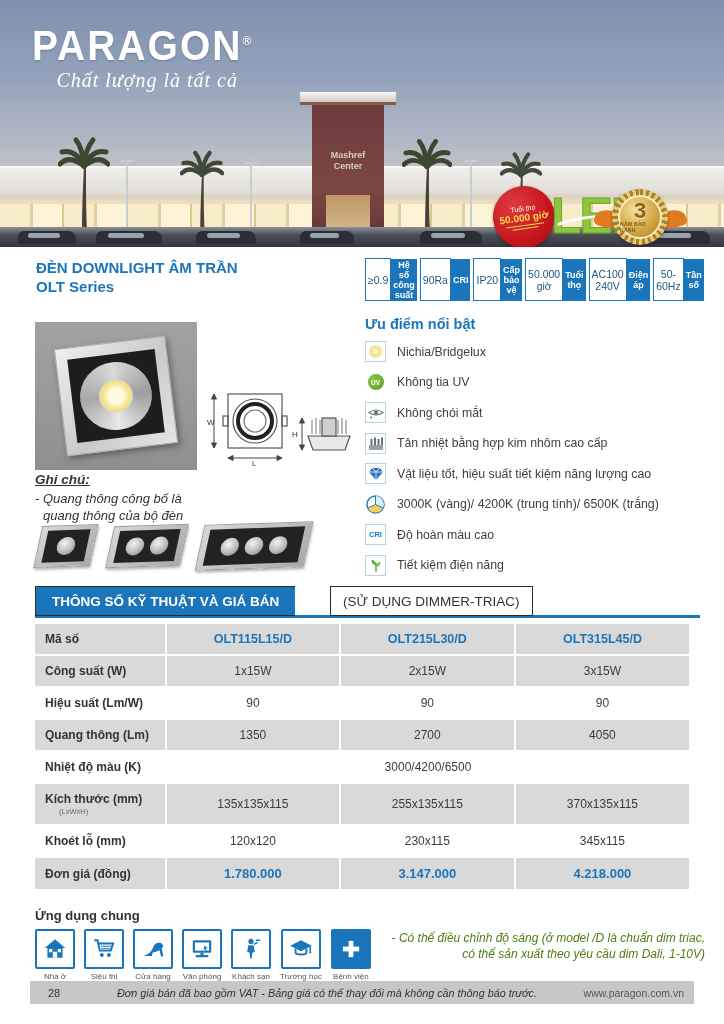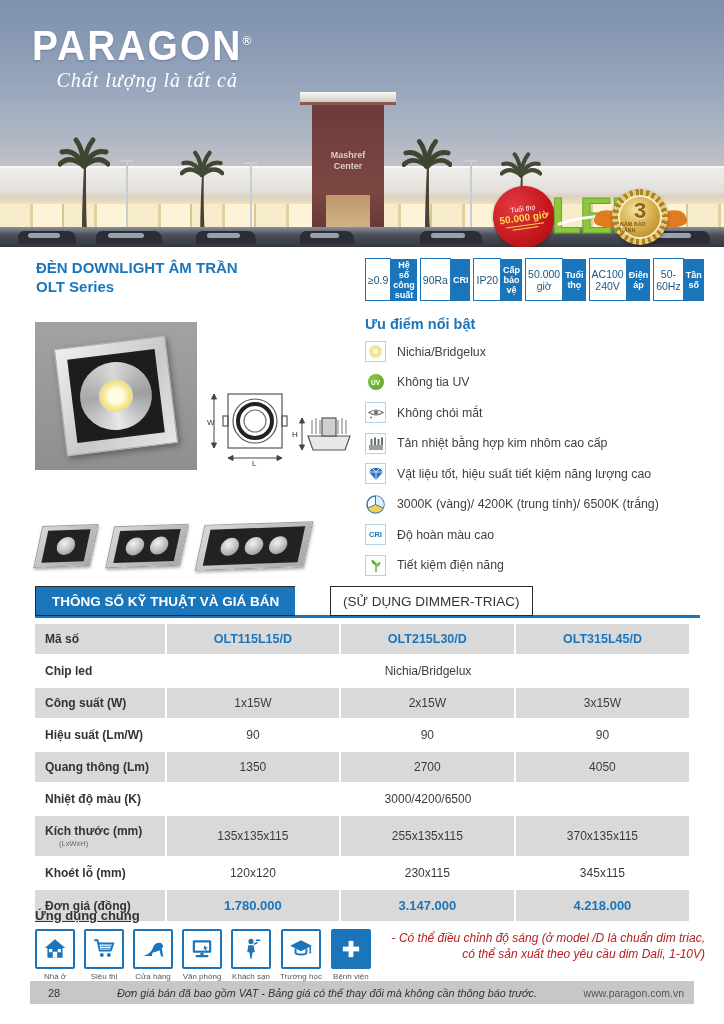--- a/index.html
+++ b/index.html
@@ -100,28 +100,28 @@
   table.spec-table { position:absolute; left:35px; top:624px; width:656px; border-collapse:separate; border-spacing:0; font-size:12px; color:#3c3c3c; }
   .spec-table td, .spec-table th { border-right:2px solid #fff; border-bottom:2px solid #fff; padding:8px 6px; text-align:center; height:31px; }
   .spec-table .lblc { width:132px; text-align:left; padding-left:10px; font-weight:bold; color:#333; }
   .spec-table tr.gray td, .spec-table tr.gray th { background:#d9d9d9; }
   .spec-table tr.white td { background:#fff; }
   .spec-table th.model { color:#1b75bb; font-size:12.5px; }
   .spec-table td.price { color:#1b75bb; font-weight:bold; font-size:13px; }
   .sub-lbl { display:block; font-weight:normal; font-size:7.5px; color:#666; margin-top:1px; padding-left:14px; }
 
   .apps { position:absolute; left:35px; top:908px; width:330px; }
-  .apps h3 { font-size:13px; color:#333; margin-bottom:6px;text-decoration:underline; }
+  .apps h3 { font-size:13px; color:#333; margin-bottom:6px; }
   .apps .row { display:flex; gap:9px; }
   .app { width:42px; display:flex; flex-direction:column; align-items:center; }
   .app-box { width:40px; height:40px; border:2px solid #1b75bb; border-radius:2px; background:#fff; display:flex; align-items:center; justify-content:center; }
   .app-box.filled { background:#1b75bb; }
   .app-lbl { font-size:8px; color:#555; margin-top:3px; white-space:nowrap; }
 
-  .dimmer-note { position:absolute; left:370px; top:930px; width:335px; text-align:right; font-size:12px; font-style:italic; color:#b91c1c; line-height:16px; }
+  .dimmer-note { position:absolute; left:370px; top:930px; width:335px; text-align:right; font-size:12px; font-style:italic; color:#4d7c0f; line-height:16px; }
 
   .footer { position:absolute; left:30px; top:981px; width:664px; height:23px; background:#c7c7c7; display:flex; align-items:center; font-size:11px; color:#333; }
   .footer .pg { width:70px; padding-left:18px; }
   .footer .fnote { flex:1; text-align:center; font-style:italic; font-size:10.8px; }
   .footer .site { width:140px; text-align:right; padding-right:10px; font-size:10.5px; color:#555; }
 </style>
 </head>
 <body>
 
 <div class="page">
@@ -368,20 +368,25 @@
         <svg width="12" height="16" viewBox="0 0 12 16">
             <path d="M6 15 V6" stroke="#5aa82e" stroke-width="1.4" fill="none"></path>
             <path d="M6 8 C3 8 1.5 5.5 1.5 3 C4.5 3 6 5 6 8 Z" fill="#5aa82e"></path>
             <path d="M6 10 C9 10 10.5 7.5 10.5 5 C7.5 5 6 7 6 10 Z" fill="#7cc244"></path>
           </svg>
       </span>
       <span class="ftext">Tiết kiệm điện năng</span>
     </div>
   </div>
 
+  <div class="ghichu">
+    <div class="gh-head">Ghi chú:</div>
+    <div class="gh-line">- Quang thông công bố là</div>
+    <div class="gh-line indent">quang thông của bộ đèn</div>
+  </div>
 
   <div class="thumbs">
     <div class="thumb" style="width:56px;height:42px;">
         <div class="tin">
           <span class="tlamp"></span>
         </div>
       </div>
     <div class="thumb" style="width:74px;height:42px;">
         <div class="tin">
           <span class="tlamp"></span>
@@ -404,24 +409,20 @@
   </div>
 
   <table class="spec-table">
     <tbody>
         <tr class="gray">
       <th class="lblc">Mã số</th>
       <th class="model">OLT115L15/D</th>
       <th class="model">OLT215L30/D</th>
       <th class="model">OLT315L45/D</th>
     </tr>
-    <tr class="white">
-      <td class="lblc">Chip led</td>
-      <td colspan="3">Nichia/Bridgelux</td>
-    </tr>
     <tr class="gray">
       <td class="lblc">Công suất (W)</td>
       <td>1x15W</td>
       <td>2x15W</td>
       <td>3x15W</td>
     </tr>
     <tr class="white">
       <td class="lblc">Hiệu suất (Lm/W)</td>
       <td>90</td>
       <td>90</td>

